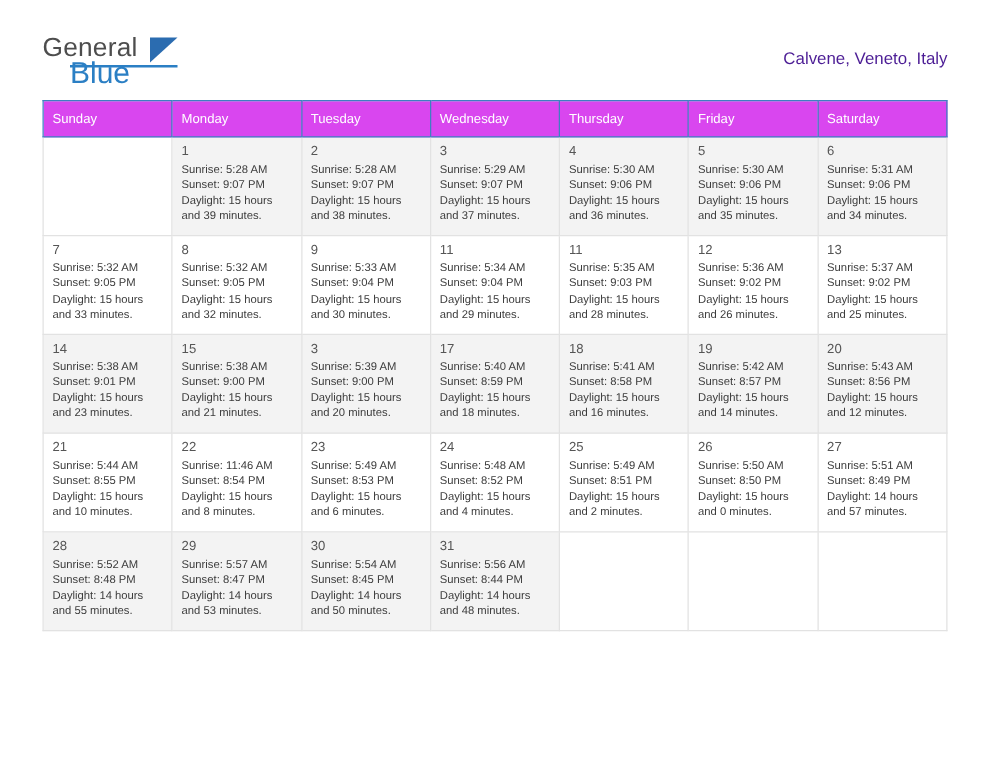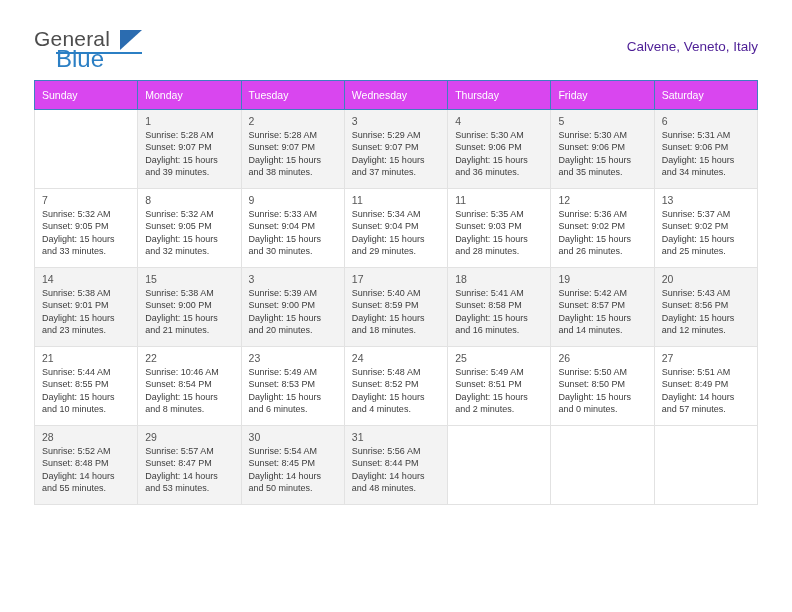--- a/index.html
+++ b/index.html
@@ -352,21 +352,21 @@
             <div class="info">
               <div>Sunrise: 5:44 AM</div>
               <div>Sunset: 8:55 PM</div>
               <div>Daylight: 15 hours</div>
               <div>and 10 minutes.</div>
             </div>
           </td>
           <td>
             <div class="daynum">22</div>
             <div class="info">
-              <div>Sunrise: 10:46 AM</div>
+              <div>Sunrise: 11:46 AM</div>
               <div>Sunset: 8:54 PM</div>
               <div>Daylight: 15 hours</div>
               <div>and 8 minutes.</div>
             </div>
           </td>
           <td>
             <div class="daynum">23</div>
             <div class="info">
               <div>Sunrise: 5:49 AM</div>
               <div>Sunset: 8:53 PM</div>

